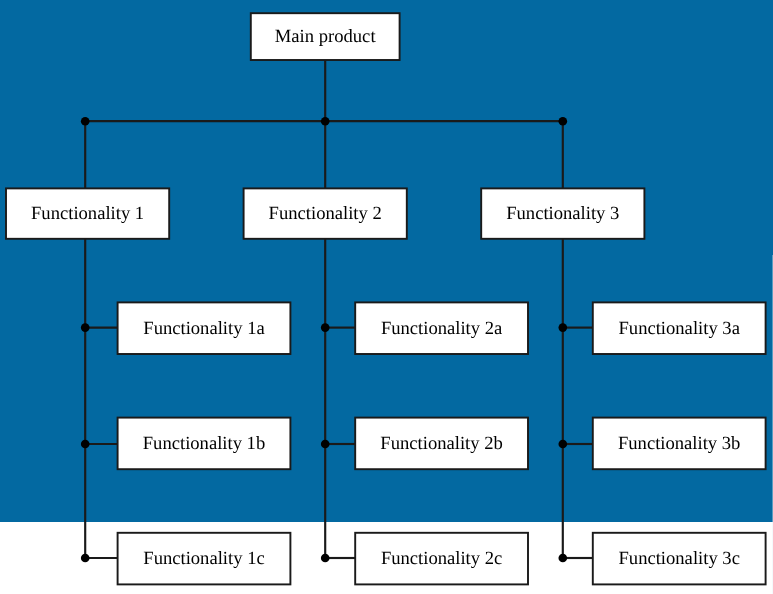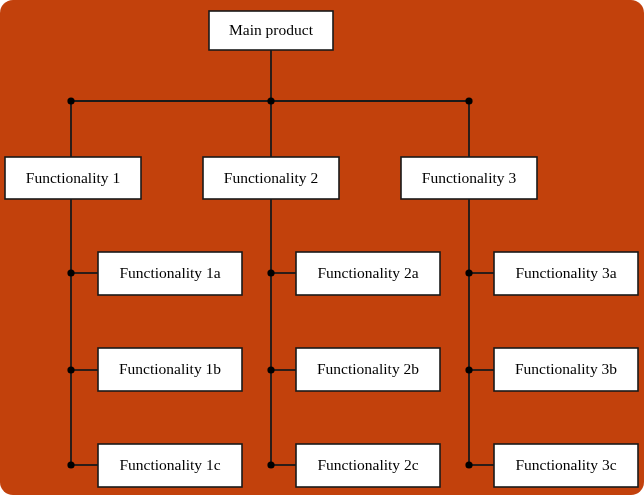--- a/index.html
+++ b/index.html
@@ -10,23 +10,22 @@
   }
   body {
     width: 644px;
     height: 495px;
     overflow: hidden;
     font-family: "Liberation Serif", "DejaVu Serif", serif;
   }
   #diagram-root {
     position: relative;
     width: 644px;
-    height: 495px;
-    background: #c2410c;
-    border-radius: 13px;
+    height: 435px;
+    background: #0369a1;
   }
   svg#tree-svg {
     position: absolute;
     top: 0;
     left: 0;
     width: 644px;
     height: 495px;
     display: block;
   }
   .node-rect {

